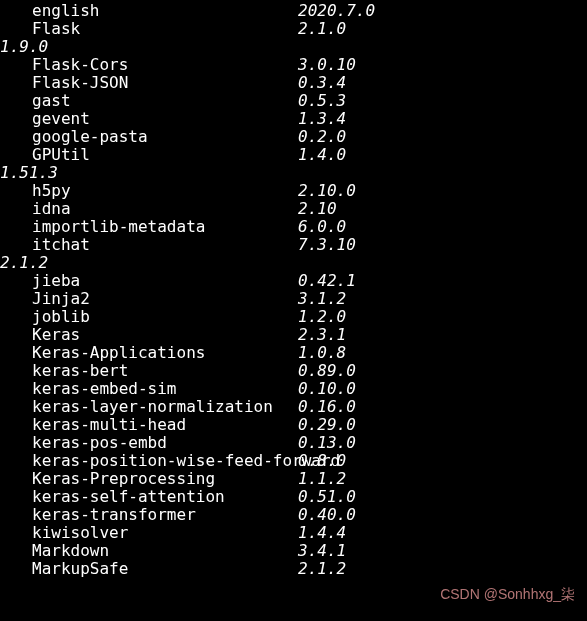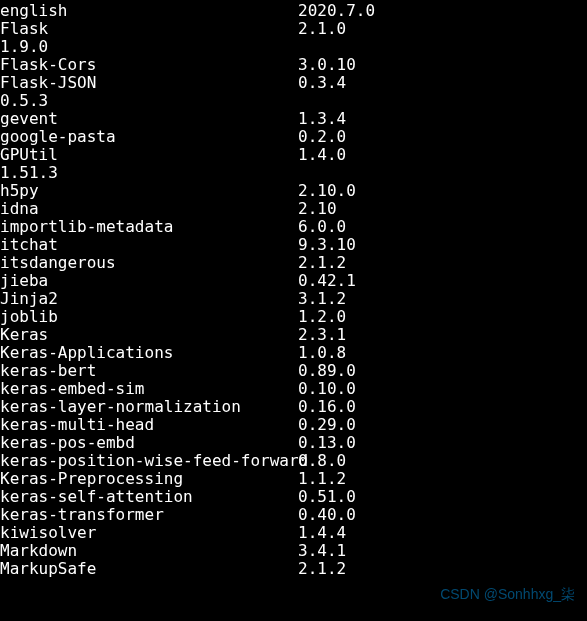--- a/index.html
+++ b/index.html
@@ -22,54 +22,56 @@
     .package-list {
       display: block;
     }
     .package-row {
       display: flex;
       white-space: pre;
     }
     .package-name {
       width: 298px;
       flex-shrink: 0;
+      padding-left: 32px;
     }
     .package-version {
       flex-shrink: 0;
+      font-style: italic;
     }
     .watermark {
       position: absolute;
       bottom: 18px;
       right: 12px;
-      color: #0369a1;
+      color: #fca5a5;
       font-size: 14px;
       font-family: Arial, sans-serif;
       opacity: 0.7;
       text-align: right;
     }
   </style>
 </head>
 <body>
 
 <div class="package-list">
     <div class="package-row"><span class="package-name">english</span><span class="package-version">2020.7.0</span></div>
     <div class="package-row"><span class="package-name">Flask</span><span class="package-version">2.1.0</span></div>
     <div class="package-row"><span class="package-version">1.9.0</span></div>
     <div class="package-row"><span class="package-name">Flask-Cors</span><span class="package-version">3.0.10</span></div>
     <div class="package-row"><span class="package-name">Flask-JSON</span><span class="package-version">0.3.4</span></div>
-    <div class="package-row"><span class="package-version">0.5.3</span></div>
+    <div class="package-row"><span class="package-name">gast</span><span class="package-version">0.5.3</span></div>
     <div class="package-row"><span class="package-name">gevent</span><span class="package-version">1.3.4</span></div>
     <div class="package-row"><span class="package-name">google-pasta</span><span class="package-version">0.2.0</span></div>
     <div class="package-row"><span class="package-name">GPUtil</span><span class="package-version">1.4.0</span></div>
     <div class="package-row"><span class="package-version">1.51.3</span></div>
     <div class="package-row"><span class="package-name">h5py</span><span class="package-version">2.10.0</span></div>
     <div class="package-row"><span class="package-name">idna</span><span class="package-version">2.10</span></div>
     <div class="package-row"><span class="package-name">importlib-metadata</span><span class="package-version">6.0.0</span></div>
-    <div class="package-row"><span class="package-name">itchat</span><span class="package-version">9.3.10</span></div>
-    <div class="package-row"><span class="package-name">itsdangerous</span><span class="package-version">2.1.2</span></div>
+    <div class="package-row"><span class="package-name">itchat</span><span class="package-version">7.3.10</span></div>
+    <div class="package-row"><span class="package-version">2.1.2</span></div>
     <div class="package-row"><span class="package-name">jieba</span><span class="package-version">0.42.1</span></div>
     <div class="package-row"><span class="package-name">Jinja2</span><span class="package-version">3.1.2</span></div>
     <div class="package-row"><span class="package-name">joblib</span><span class="package-version">1.2.0</span></div>
     <div class="package-row"><span class="package-name">Keras</span><span class="package-version">2.3.1</span></div>
     <div class="package-row"><span class="package-name">Keras-Applications</span><span class="package-version">1.0.8</span></div>
     <div class="package-row"><span class="package-name">keras-bert</span><span class="package-version">0.89.0</span></div>
     <div class="package-row"><span class="package-name">keras-embed-sim</span><span class="package-version">0.10.0</span></div>
     <div class="package-row"><span class="package-name">keras-layer-normalization</span><span class="package-version">0.16.0</span></div>
     <div class="package-row"><span class="package-name">keras-multi-head</span><span class="package-version">0.29.0</span></div>
     <div class="package-row"><span class="package-name">keras-pos-embd</span><span class="package-version">0.13.0</span></div>

